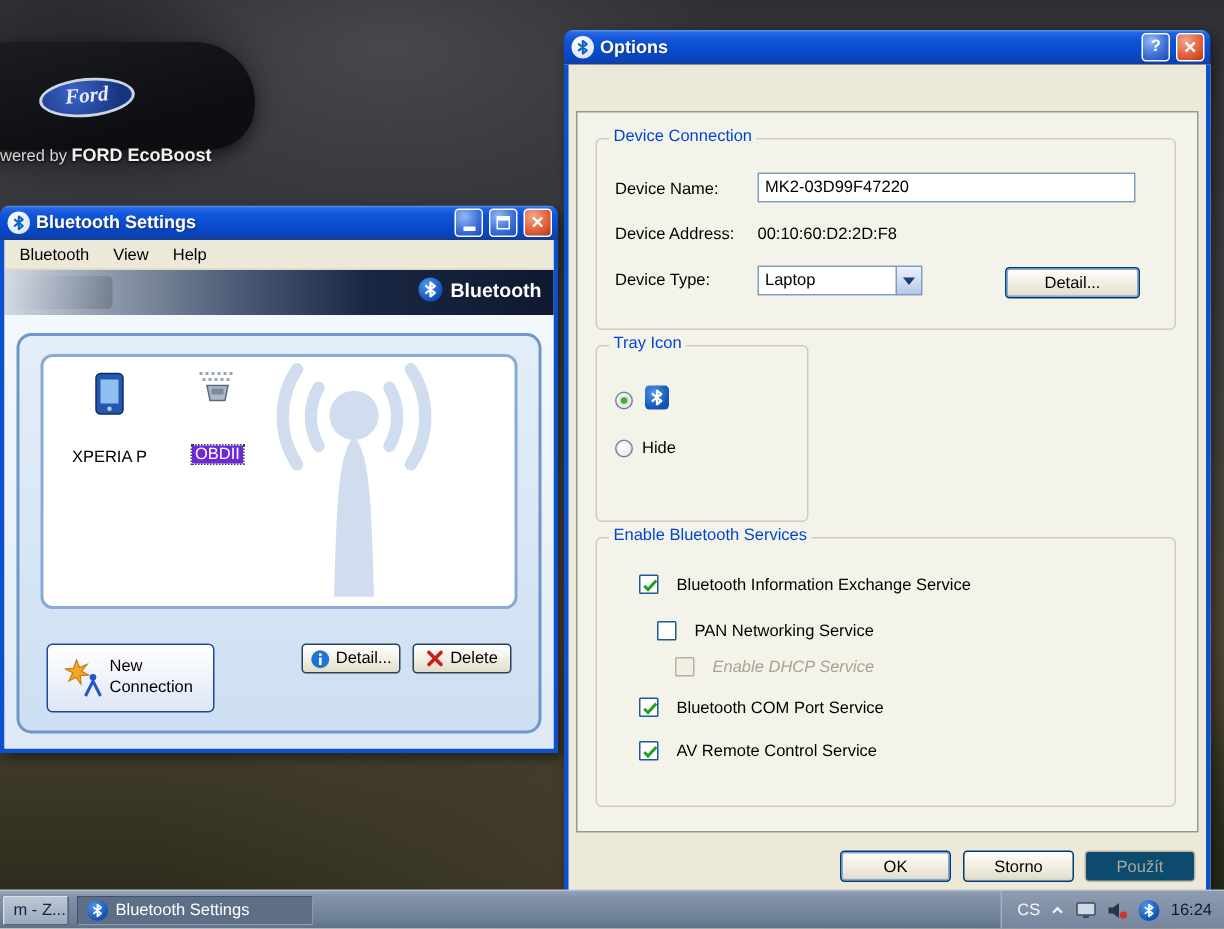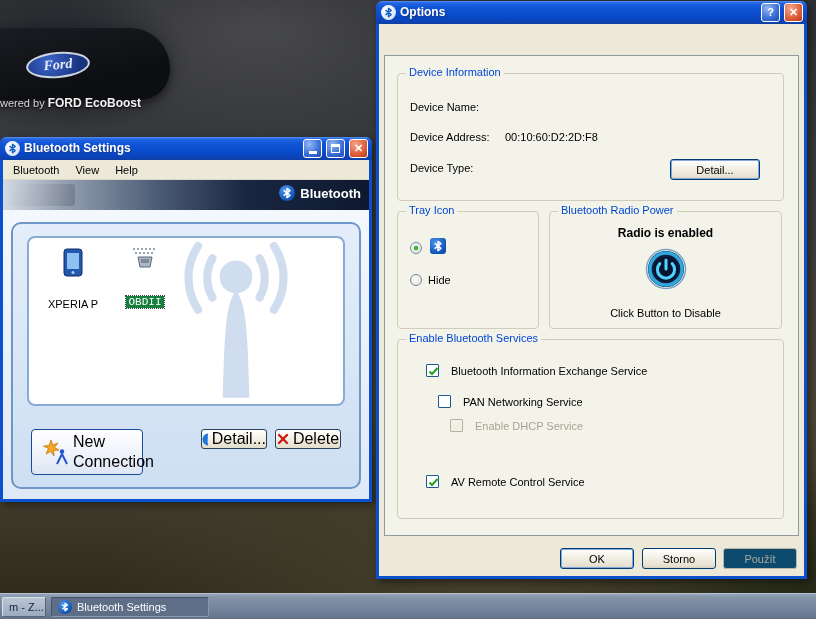--- a/index.html
+++ b/index.html
@@ -59,26 +59,26 @@
     color:#fff; font-weight:bold; font-size:13px; }
 
   .bt-client { position:relative; background:linear-gradient(180deg,#f3f8fd,#dfe9f6); }
   .bt-panel { position:absolute; left:8px; right:8px; top:12px; bottom:10px;
     border:2px solid #6e96c6; border-radius:10px;
     background:linear-gradient(180deg,#e4eefa,#cddff2); }
   .device-box { position:absolute; left:14px; right:14px; top:12px; height:170px;
     background:#fff; border:2px solid #88abd6; border-radius:8px; overflow:hidden; }
   .device-item { position:absolute; width:60px; text-align:center; }
   .device-label { display:inline-block; margin-top:18px; padding:0 2px; }
-  .device-label.selected { background:#15803d; color:#fff; outline:1px dotted #3a3f46;font-family:Liberation Mono, monospace; }
+  .device-label.selected { background:#6d28d9; color:#fff; outline:1px dotted #3a3f46; }
   .watermark { position:absolute; left:122px; top:4px; opacity:.95; }
 
   .bt-action { position:absolute; display:flex; align-items:center; justify-content:center; gap:4px;
     background:linear-gradient(180deg,#ffffff,#eef2fa 55%, #dde6f4); border:1px solid #1a4a9c; border-radius:4px;
-    font-size:16px; }
+    font-size:11px; }
   .bt-action.small { background:linear-gradient(180deg,#ffffff,#f2f0e4 50%, #e2ddcb); border:1px solid #27425f; border-radius:3px; }
   .nc-text { text-align:left; line-height:1.25; }
 
   
   .tabs { position:absolute; display:flex; align-items:flex-end; z-index:3; }
   .tab { height:18px; padding:2px 7px 0 7px; margin-right:2px; font-size:11px; white-space:nowrap;
     background:linear-gradient(180deg,#ffffff,#f0eee0 40%, #ddd8c2); border:1px solid #919b9c; border-bottom:none;
     border-radius:4px 4px 0 0; color:#1a1a1a; }
   .tab.active { height:22px; background:linear-gradient(180deg,#fdfdfa,#f4f3ea); position:relative;
     border-top:2px solid #e8a33c; font-weight:normal; }
@@ -99,21 +99,21 @@
     background:linear-gradient(180deg,#ffffff,#f2f0e4 45%, #e6e1d2 88%, #d6cfba); border:1px solid #003c74; border-radius:3px; }
   .xp-btn.default { box-shadow:inset 0 0 0 1px #84a7dd; }
   .xp-btn.disabled { color:#aca899; border-color:#bab6a4; background:#0c4a6e; box-shadow:none; }
 
   .xp-radio { position:absolute; width:12px; height:12px; border-radius:50%;
     background:radial-gradient(circle at 35% 30%, #ffffff, #e8e4da); border:1px solid #6f87a0; }
   .xp-radio.checked::after { content:""; position:absolute; left:3px; top:3px; width:4px; height:4px; border-radius:50%;
     background:#39b039; box-shadow:0 0 2px #1c881c; }
 
   .service-row { position:absolute; display:flex; align-items:center; gap:12px; }
-  .service-row.disabled { color:#a8a492; }
+  .service-row.disabled { color:#a8a492;font-style:italic; }
   .xp-check { width:13px; height:13px; background:#fff; border:1px solid #1d5a94; border-radius:1px; position:relative; flex:0 0 auto; }
   .xp-check .mark { display:none; position:absolute; left:0; top:0; }
   .xp-check.checked .mark { display:block; }
   .service-row.disabled .xp-check { border-color:#b6b2a0; background:#f2f0e4; }
 
   .rp-status { position:absolute; left:0; right:0; top:14px; text-align:center; font-weight:bold; font-size:12px; }
   .rp-hint { position:absolute; left:0; right:0; bottom:9px; text-align:center; }
   .power-btn { position:absolute; left:50%; top:36px; transform:translateX(-50%); }
 
   
@@ -246,72 +246,66 @@
               </g>
             </svg>
             <span>Delete</span>
           </div>
 
         </div>
       </div>
     </div>
   </div>
 
-  <div class="xp-window" style="left:376px; top:1px; width:431px; height:578px;">
+  <div class="xp-window" style="left:376px; top:20px; width:431px; height:578px;">
     <div class="titlebar">
       <span class="bt-badge white" style="width:15px;height:15px;">
         <svg class="rune" width="11" height="11">
             <use href="#btrune"></use>
           </svg>
       </span>
       <span class="title-text">Options</span>
       <span class="cap-btn cap-blue">?</span>
       <span class="cap-btn cap-red">✕</span>
     </div>
     <div class="win-body" style="height:555px;">
 
 
       <div class="tabpage" style="left:5px; top:31px; width:415px; height:481px;">
 
         <div class="groupbox" style="left:12px; top:17px; width:387px; height:128px;">
-          <span class="legend">Device Information</span>
+          <span class="legend">Device Connection</span>
           <span class="lbl" style="left:12px; top:27px;">Device Name:</span>
+          <div class="xp-text" style="left:107px; top:22px; width:252px; height:20px;">
+            <span>MK2-03D99F47220</span>
+          </div>
           <span class="lbl" style="left:12px; top:57px;">Device Address:</span>
           <span class="lbl" style="left:107px; top:57px;">00:10:60:D2:2D:F8</span>
           <span class="lbl" style="left:12px; top:88px;">Device Type:</span>
+          <div class="xp-combo" style="left:107px; top:84px; width:110px; height:20px;">
+            <span class="combo-value">Laptop</span>
+            <span class="combo-arrow"></span>
+          </div>
           <div class="xp-btn" style="left:272px; top:85px; width:90px; height:21px; box-shadow:inset 0 0 0 1px #84a7dd;">
             <span>Detail...</span>
           </div>
         </div>
 
         <div class="groupbox" style="left:12px; top:155px; width:142px; height:118px;">
           <span class="legend">Tray Icon</span>
           <span class="xp-radio checked" style="left:12px; top:30px;"></span>
           <span class="bt-badge" style="position:absolute; left:32px; top:26px; width:16px; height:16px; border-radius:3px;">
             <svg class="rune" width="12" height="12">
                 <use href="#btrune"></use>
               </svg>
           </span>
           <span class="xp-radio" style="left:12px; top:62px;"></span>
           <span class="lbl" style="left:30px; top:62px;">Hide</span>
         </div>
 
-        <div class="groupbox" style="left:164px; top:155px; width:233px; height:118px;">
-          <span class="legend">Bluetooth Radio Power</span>
-          <div class="rp-status">Radio is enabled</div>
-          <svg class="power-btn" width="42" height="42" viewBox="0 0 42 42">
-            <circle cx="21" cy="21" r="19.5" fill="none" stroke="#1560a8" stroke-width="1.5" opacity="0.55"></circle>
-            <circle cx="21" cy="21" r="18" fill="#0b1e3c"></circle>
-            <circle cx="21" cy="21" r="16" fill="none" stroke="#2fa8e0" stroke-width="3.4"></circle>
-            <circle cx="21" cy="21" r="12" fill="#0a1430"></circle>
-            <path d="M21 12 L21 21" stroke="#4fd4ff" stroke-width="3" stroke-linecap="round"></path>
-            <path d="M14.8 15.6 A8.6 8.6 0 1 0 27.2 15.6" fill="none" stroke="#4fd4ff" stroke-width="3" stroke-linecap="round"></path>
-          </svg>
-          <div class="rp-hint">Click Button to Disable</div>
-        </div>
 
         <div class="groupbox" style="left:12px; top:283px; width:387px; height:180px;">
           <span class="legend">Enable Bluetooth Services</span>
 
           <div class="service-row" style="left:28px; top:24px;">
             <span class="xp-check checked">
               <svg class="mark" width="13" height="13" viewBox="0 0 13 13">
                   <path d="M2.5 6.5 L5 9 L10.5 3" fill="none" stroke="#21a121" stroke-width="2"></path>
                 </svg>
             </span>
@@ -325,20 +319,28 @@
             <span>PAN Networking Service</span>
           </div>
 
           <div class="service-row disabled" style="left:52px; top:79px;">
             <span class="xp-check">
               
             </span>
             <span>Enable DHCP Service</span>
           </div>
 
+          <div class="service-row" style="left:28px; top:106px;">
+            <span class="xp-check checked">
+              <svg class="mark" width="13" height="13" viewBox="0 0 13 13">
+                  <path d="M2.5 6.5 L5 9 L10.5 3" fill="none" stroke="#21a121" stroke-width="2"></path>
+                </svg>
+            </span>
+            <span>Bluetooth COM Port Service</span>
+          </div>
 
           <div class="service-row" style="left:28px; top:135px;">
             <span class="xp-check checked">
               <svg class="mark" width="13" height="13" viewBox="0 0 13 13">
                   <path d="M2.5 6.5 L5 9 L10.5 3" fill="none" stroke="#21a121" stroke-width="2"></path>
                 </svg>
             </span>
             <span>AV Remote Control Service</span>
           </div>
         </div>
@@ -364,15 +366,41 @@
     </div>
     <div class="task-btn pressed" style="margin-left:5px; width:158px;">
       <span class="bt-badge" style="width:14px;height:14px;">
         <svg class="rune" width="10" height="10">
             <use href="#btrune"></use>
           </svg>
       </span>
       <span>Bluetooth Settings</span>
     </div>
 
+    <div class="tray">
+      <span class="tray-lang">CS</span>
+      <span class="tray-ico">
+        <svg width="10" height="10">
+            <path d="M2 6.5 L5 3.5 L8 6.5" fill="none" stroke="#f0f4f8" stroke-width="1.6"></path>
+          </svg>
+      </span>
+      <span class="tray-ico">
+        <svg width="14" height="12">
+          <rect x="1" y="1" width="12" height="8" rx="1" fill="#cfd8e4" stroke="#3d4c60"></rect>
+          <rect x="5" y="9" width="4" height="2" fill="#3d4c60"></rect>
+        </svg>
+      </span>
+      <span class="tray-ico">
+        <svg width="14" height="12">
+          <polygon points="1,4 4,4 8,1 8,11 4,8 1,8" fill="#2a3648"></polygon>
+          <circle cx="11" cy="9" r="2.4" fill="#d23428"></circle>
+        </svg>
+      </span>
+      <span class="bt-badge" style="width:14px;height:14px;">
+        <svg class="rune" width="10" height="10">
+            <use href="#btrune"></use>
+          </svg>
+      </span>
+      <span class="tray-time">16:24</span>
+    </div>
   </div>
 
 </div>
 
 </body></html>

